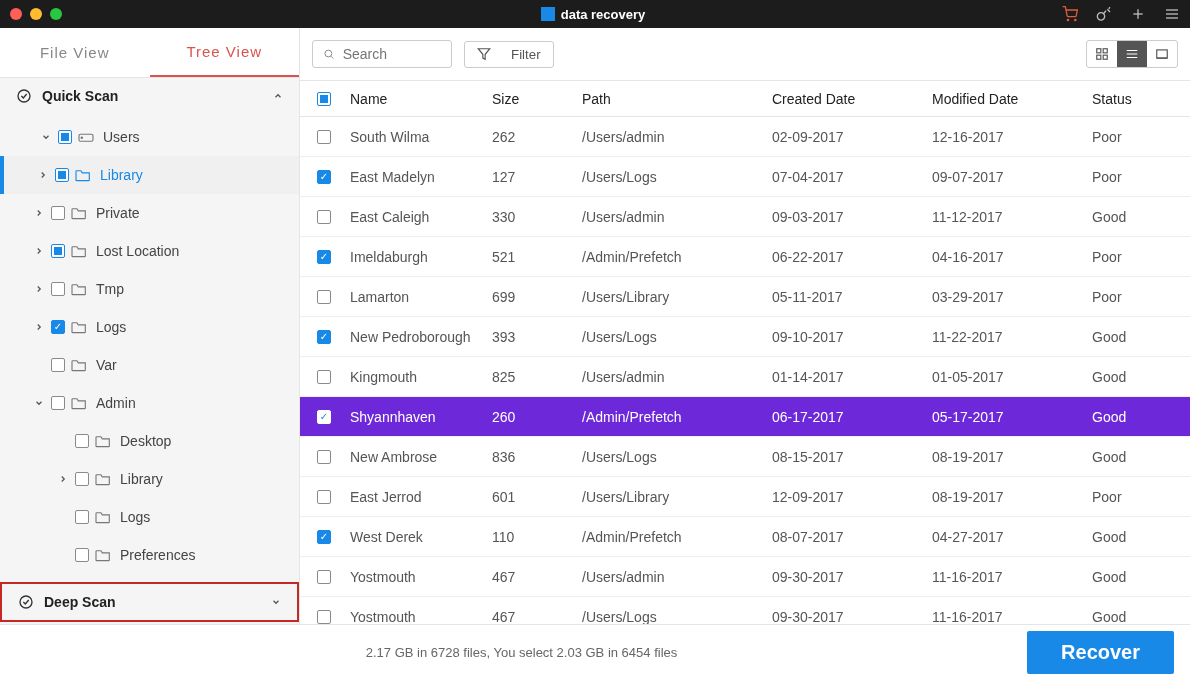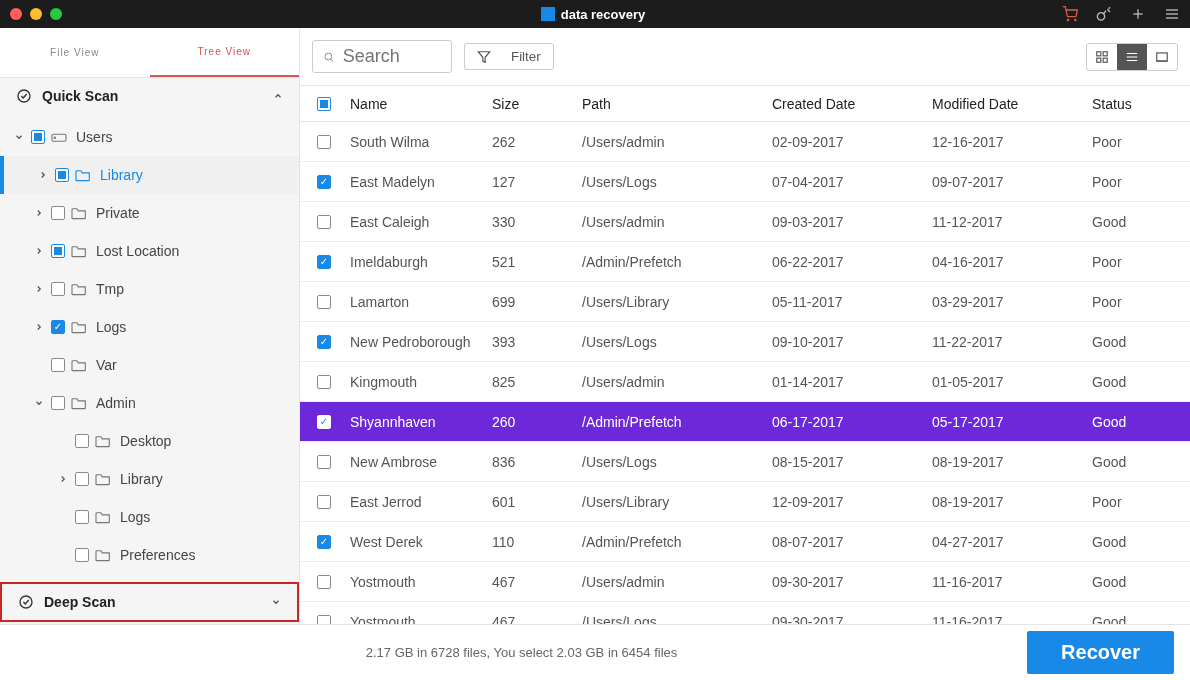--- a/index.html
+++ b/index.html
@@ -47,21 +47,21 @@
     width: 300px;
     border-right: 1px solid #e5e5e5;
     background: #f5f5f5;
     display: flex;
     flex-direction: column;
     overflow: hidden;
   }
   .tabs { display: flex; background: #fff; border-bottom: 1px solid #e5e5e5; height: 50px; }
   .tab {
     flex: 1; display: flex; align-items: center; justify-content: center;
-    font-size: 10px; letter-spacing: 1px; color: #888; cursor: pointer;
+    font-size: 15px; letter-spacing: 1px; color: #888; cursor: pointer;
   }
   .tab.active { color: #d9534f; border-bottom: 2px solid #d9534f; }
   .scan-header {
     display: flex; align-items: center; padding: 10px 16px; gap: 10px;
     font-weight: 600; color: #222; background: #f5f5f5;
     cursor: pointer;
   }
   .scan-header .chev { margin-left: auto; color: #555; }
   .scan-header.highlighted { border: 2px solid #c62828; }
 
@@ -70,21 +70,21 @@
     display: flex; align-items: center;
     height: 38px; padding-right: 12px;
     cursor: pointer; color: #444;
   }
   .tree-row.selected { background: #f0f0f0; color: #1889e6; border-left: 4px solid #1889e6; }
   .tree-row.selected .folder-icon svg { stroke: #1889e6; }
   .tree-row .chev-col { width: 18px; display:flex; justify-content:center; color:#666; font-size:11px;}
   .tree-row .cb-col { width: 20px; display:flex; justify-content:center;}
   .tree-row .folder-icon { width: 22px; display:flex; justify-content:center; }
   .tree-row .label { padding-left: 6px; }
-  .indent-0 { padding-left: 10px; }
+  .indent-0 { padding-left: 10px; margin-left: 27px; }
   .indent-1 { padding-left: 30px; }
   .indent-2 { padding-left: 54px; }
 
   
   .cb {
     width: 14px; height: 14px; border: 1.5px solid #8a8a8a; border-radius: 2px;
     display: inline-flex; align-items:center; justify-content:center;
     background: #fff;
   }
   .cb.checked { border-color: #1889e6; background: #1889e6; color:#fff; }
@@ -97,21 +97,21 @@
   .content { flex: 1; display:flex; flex-direction: column; overflow:hidden; }
   .toolbar {
     display: flex; align-items: center; padding: 12px; gap: 12px;
     border-bottom: 1px solid #e5e5e5;
   }
   .search {
     display:flex; align-items:center; gap:8px;
     border: 1px solid #ccc; border-radius: 3px; padding: 5px 10px; width: 140px;
     color:#888;
   }
-  .search input { border:none; outline:none; width:100%; font-size:18px; color:#555; }
+  .search input { border:none; outline:none; width:100%; font-size:14px; color:#555; }
   .filter-btn {
     display:flex; align-items:center; gap:20px;
     border: 1px solid #ccc; border-radius: 3px; padding: 5px 12px;
     color:#555; background:#fff; cursor:pointer;
   }
   .view-switch { margin-left:auto; display:flex; border:1px solid #ccc; border-radius:3px; overflow:hidden; }
   .view-switch .vbtn { width:30px; height:26px; display:flex; align-items:center; justify-content:center; color:#555; }
   .view-switch .vbtn.active { background:#555; color:#fff; }
 
   

